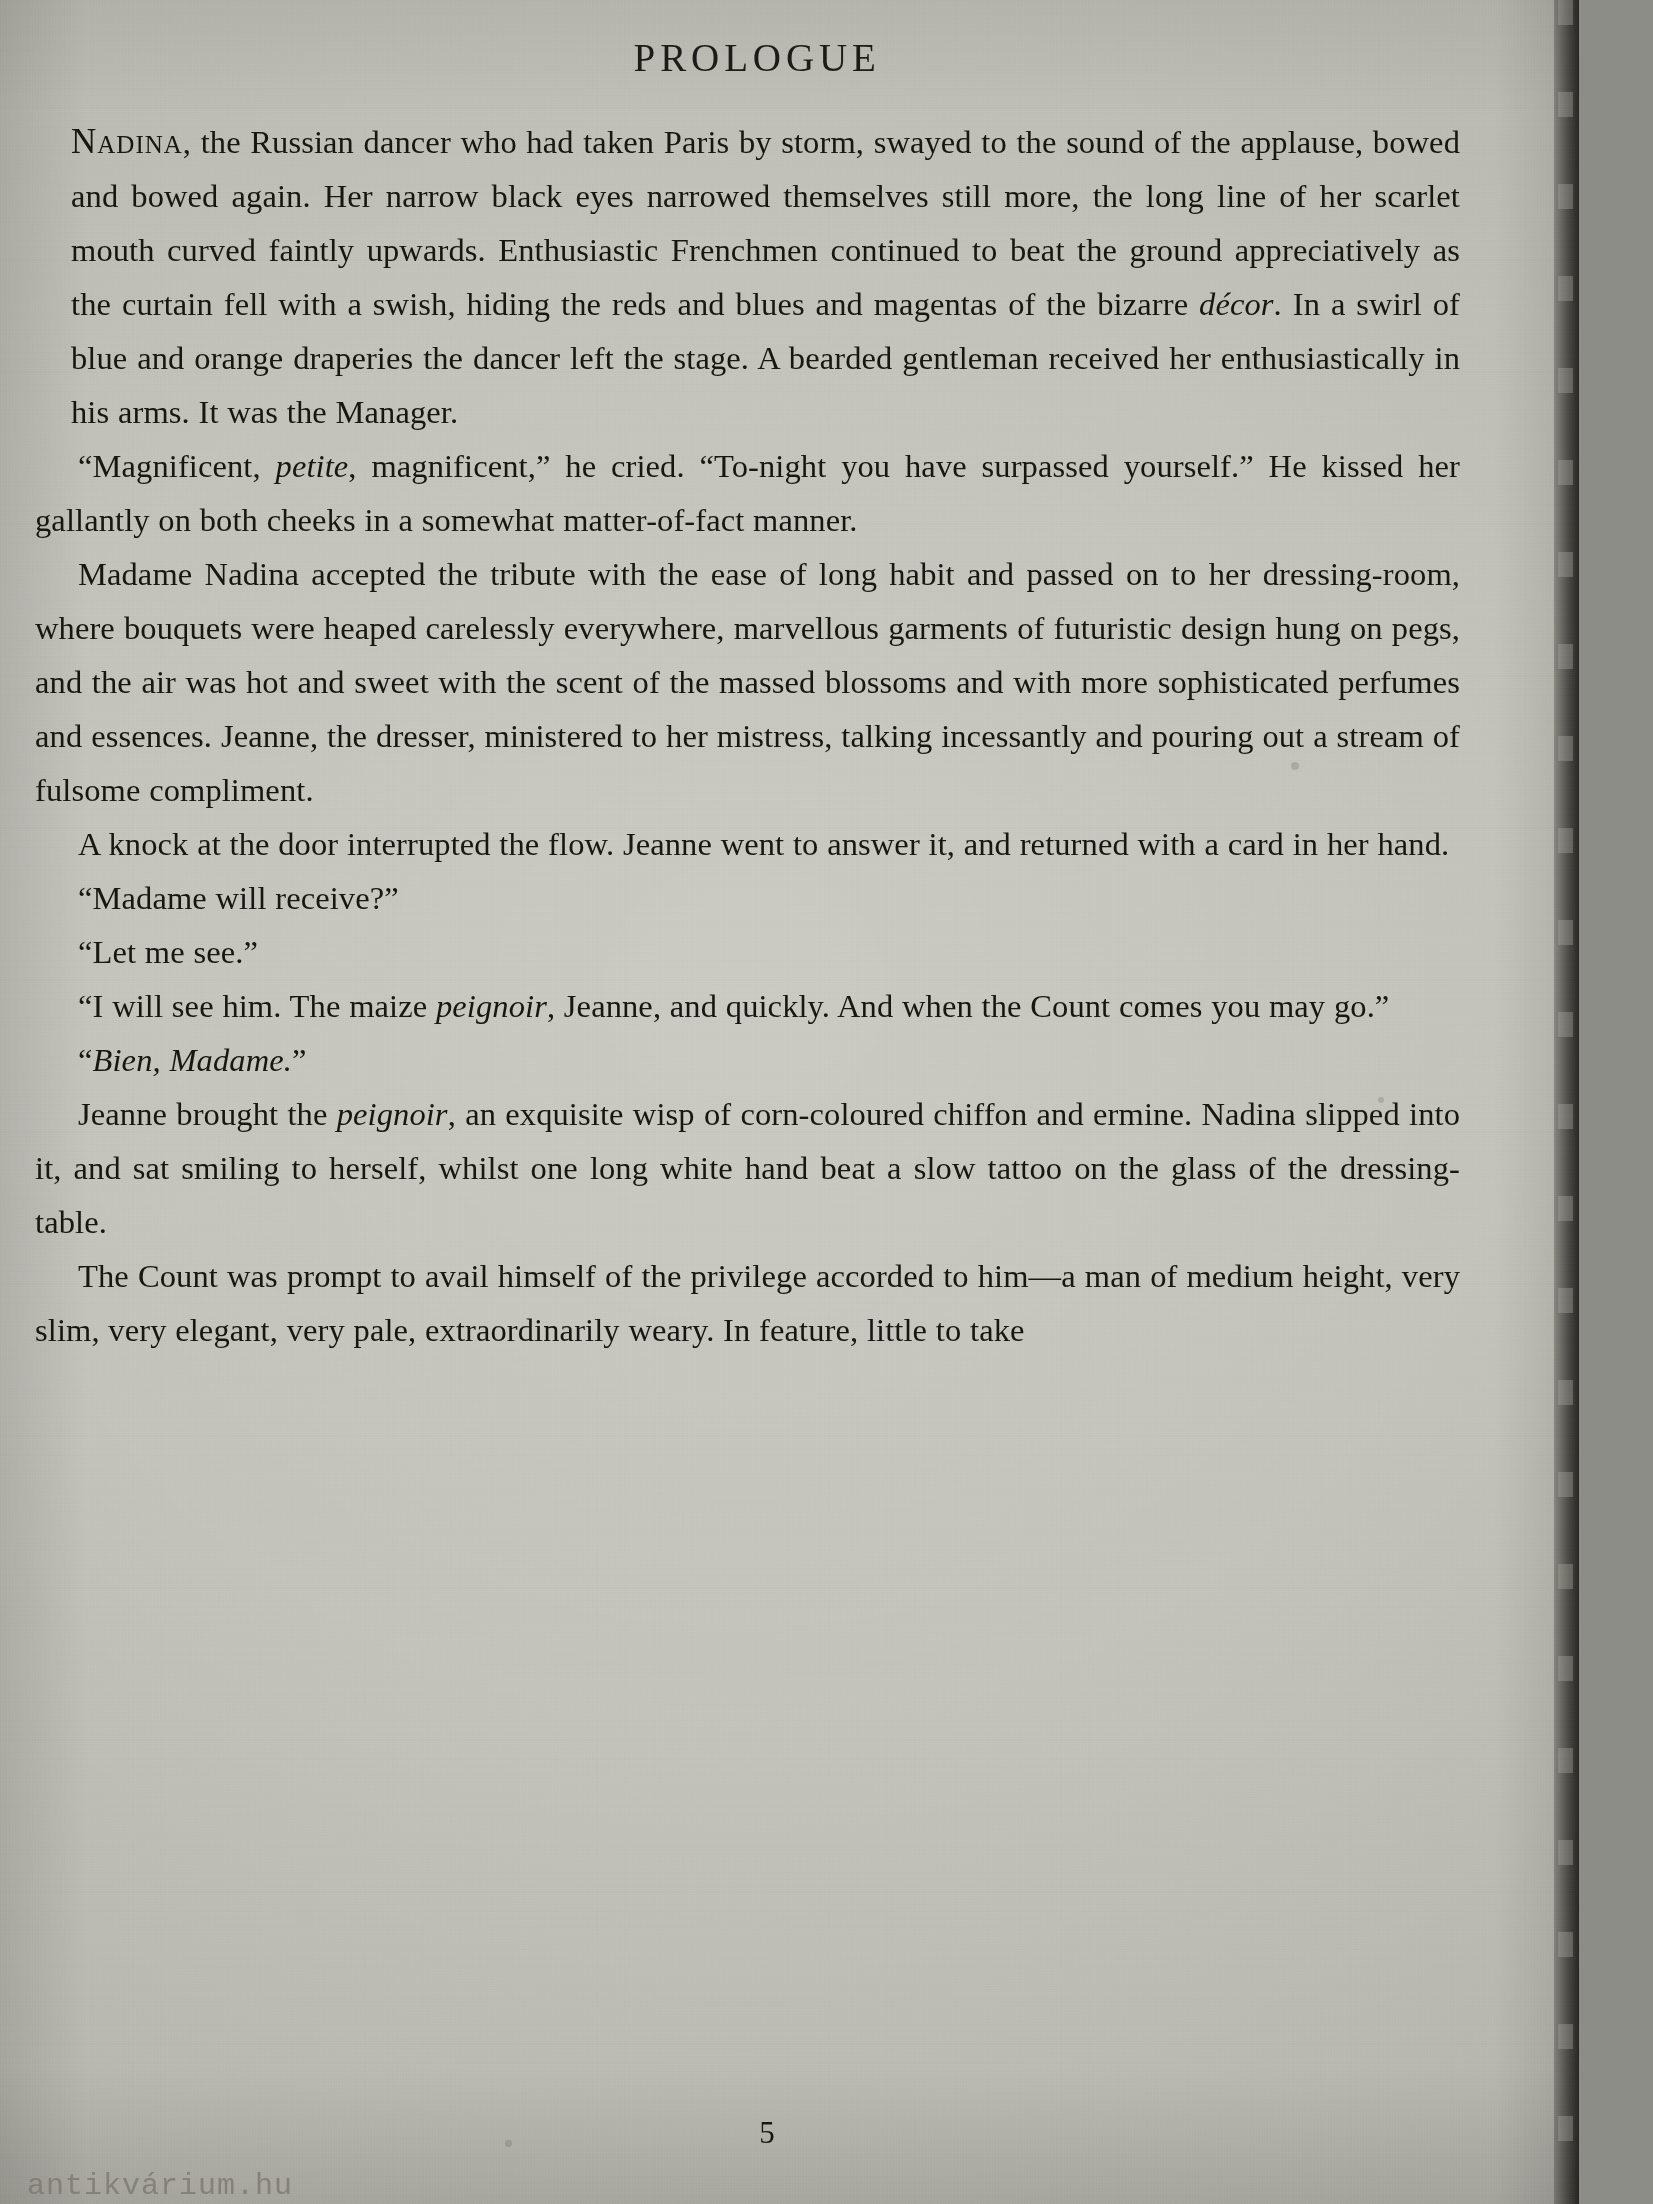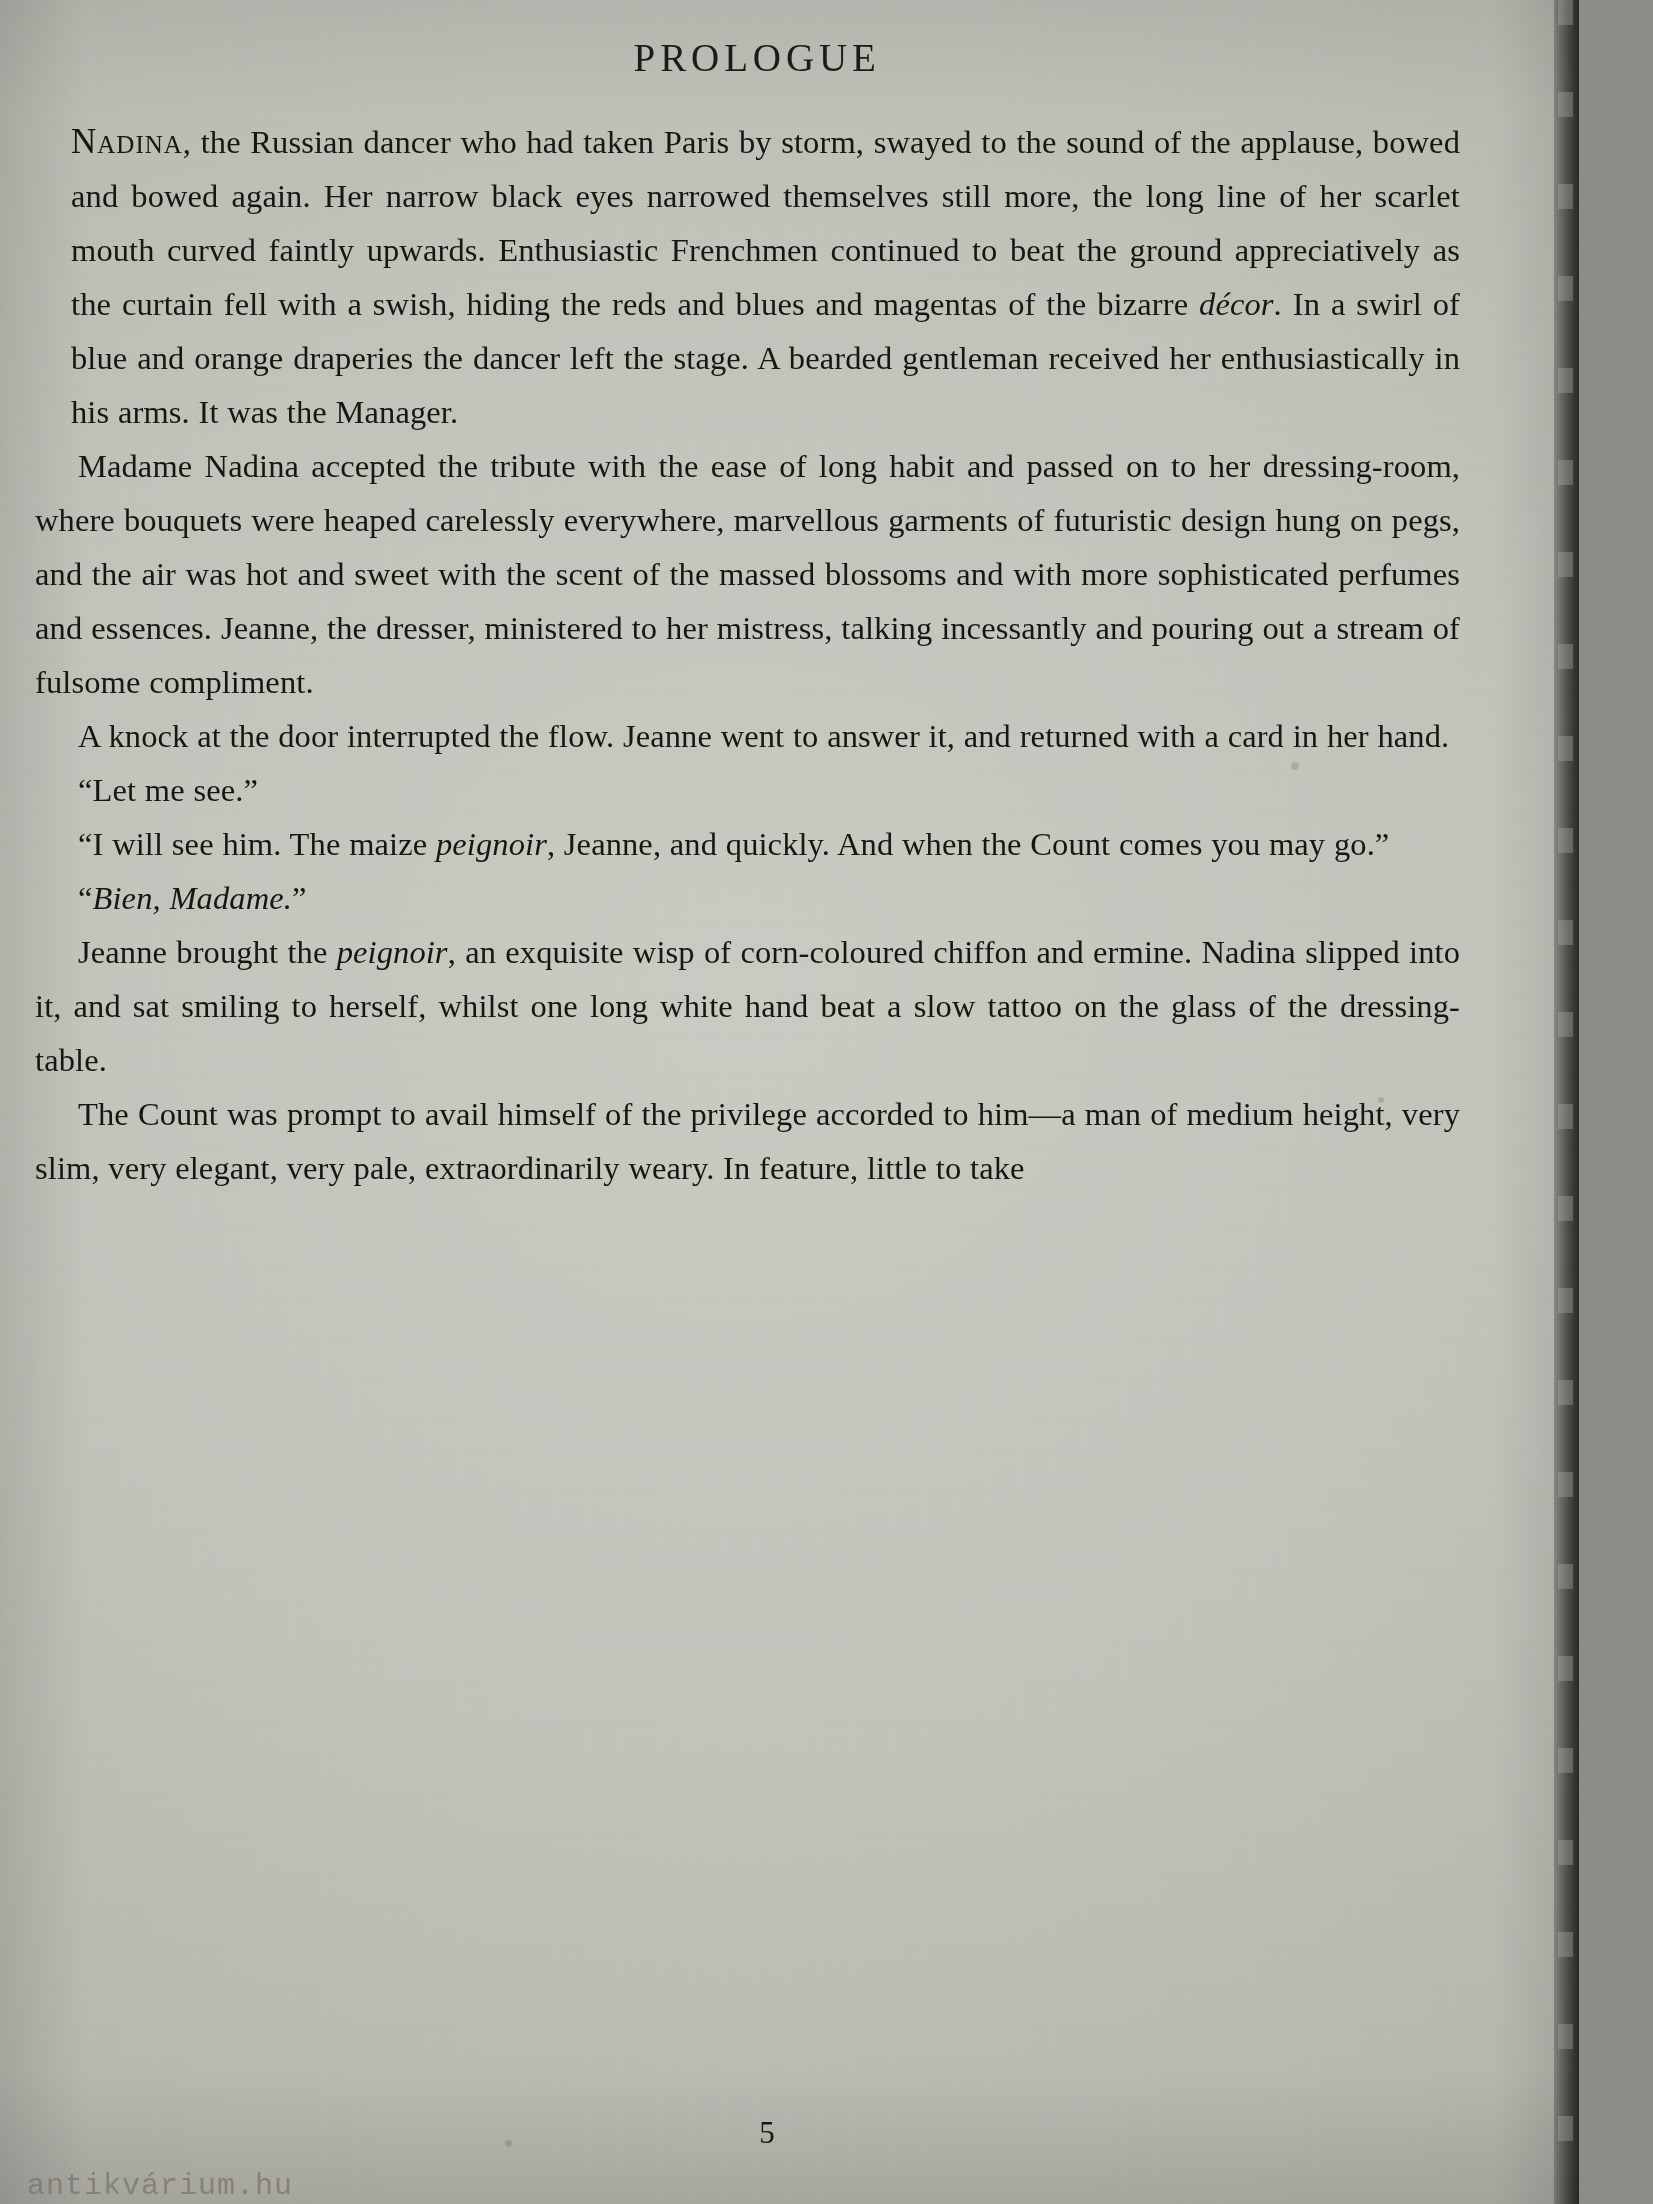--- a/index.html
+++ b/index.html
@@ -134,25 +134,27 @@
   <div class="blot" style="left:505px; top:2140px; width:6.8px; height:6.8px;"></div>
 
   <div class="content">
 
     <div class="chapter-title">PROLOGUE</div>
 
     <div class="body-text">
 
       <p class="first"><span class="smallcaps">Nadina</span>, the Russian dancer who had taken Paris by storm, swayed to the sound of the applause, bowed and bowed again. Her narrow black eyes narrowed themselves still more, the long line of her scarlet mouth curved faintly upwards. Enthusiastic Frenchmen continued to beat the ground appreciatively as the curtain fell with a swish, hiding the reds and blues and magentas of the bizarre <em>décor</em>. In a swirl of blue and orange draperies the dancer left the stage. A bearded gentleman received her enthusiastically in his arms. It was the Manager.</p>
 
+      <p>“Magnificent, <em>petite</em>, magnificent,” he cried. “To-night you have surpassed yourself.” He kissed her gallantly on both cheeks in a somewhat matter-of-fact manner.</p>
 
       <p>Madame Nadina accepted the tribute with the ease of long habit and passed on to her dressing-room, where bouquets were heaped carelessly everywhere, marvellous garments of futuristic design hung on pegs, and the air was hot and sweet with the scent of the massed blossoms and with more sophisticated perfumes and essences. Jeanne, the dresser, ministered to her mistress, talking incessantly and pouring out a stream of fulsome compliment.</p>
 
       <p>A knock at the door interrupted the flow. Jeanne went to answer it, and returned with a card in her hand.</p>
 
+      <p>“Madame will receive?”</p>
 
       <p>“Let me see.”</p>
 
 
       <p>“I will see him. The maize <em>peignoir</em>, Jeanne, and quickly. And when the Count comes you may go.”</p>
 
       <p>“<em>Bien, Madame.</em>”</p>
 
       <p>Jeanne brought the <em>peignoir</em>, an exquisite wisp of corn-coloured chiffon and ermine. Nadina slipped into it, and sat smiling to herself, whilst one long white hand beat a slow tattoo on the glass of the dressing-table.</p>
 

